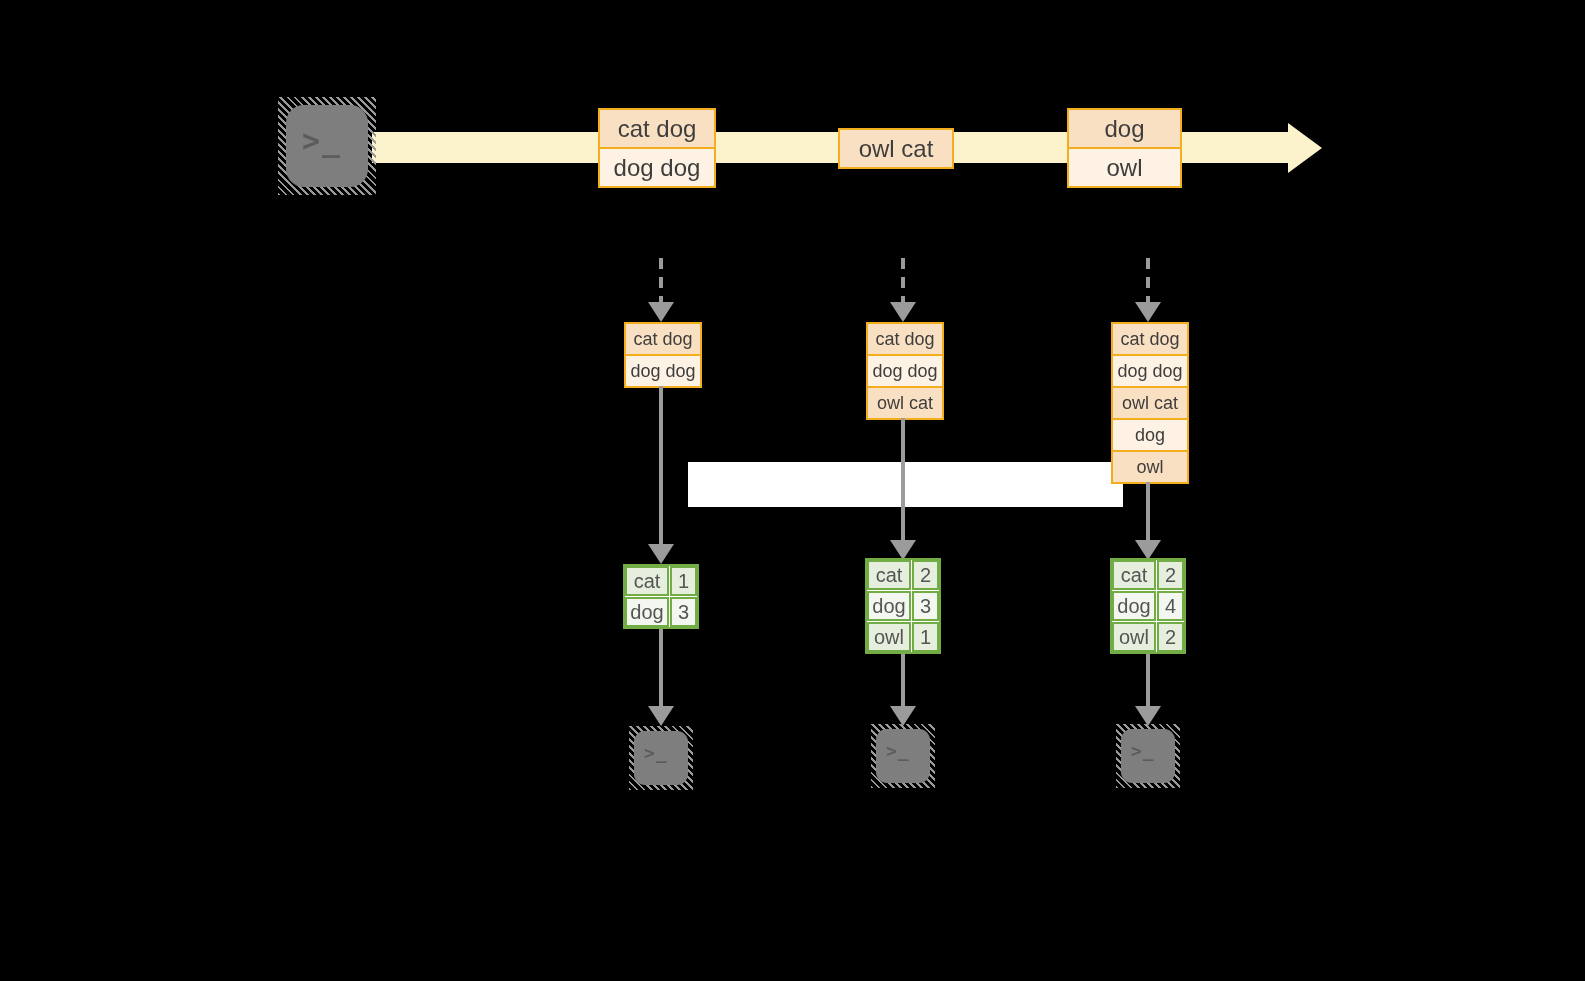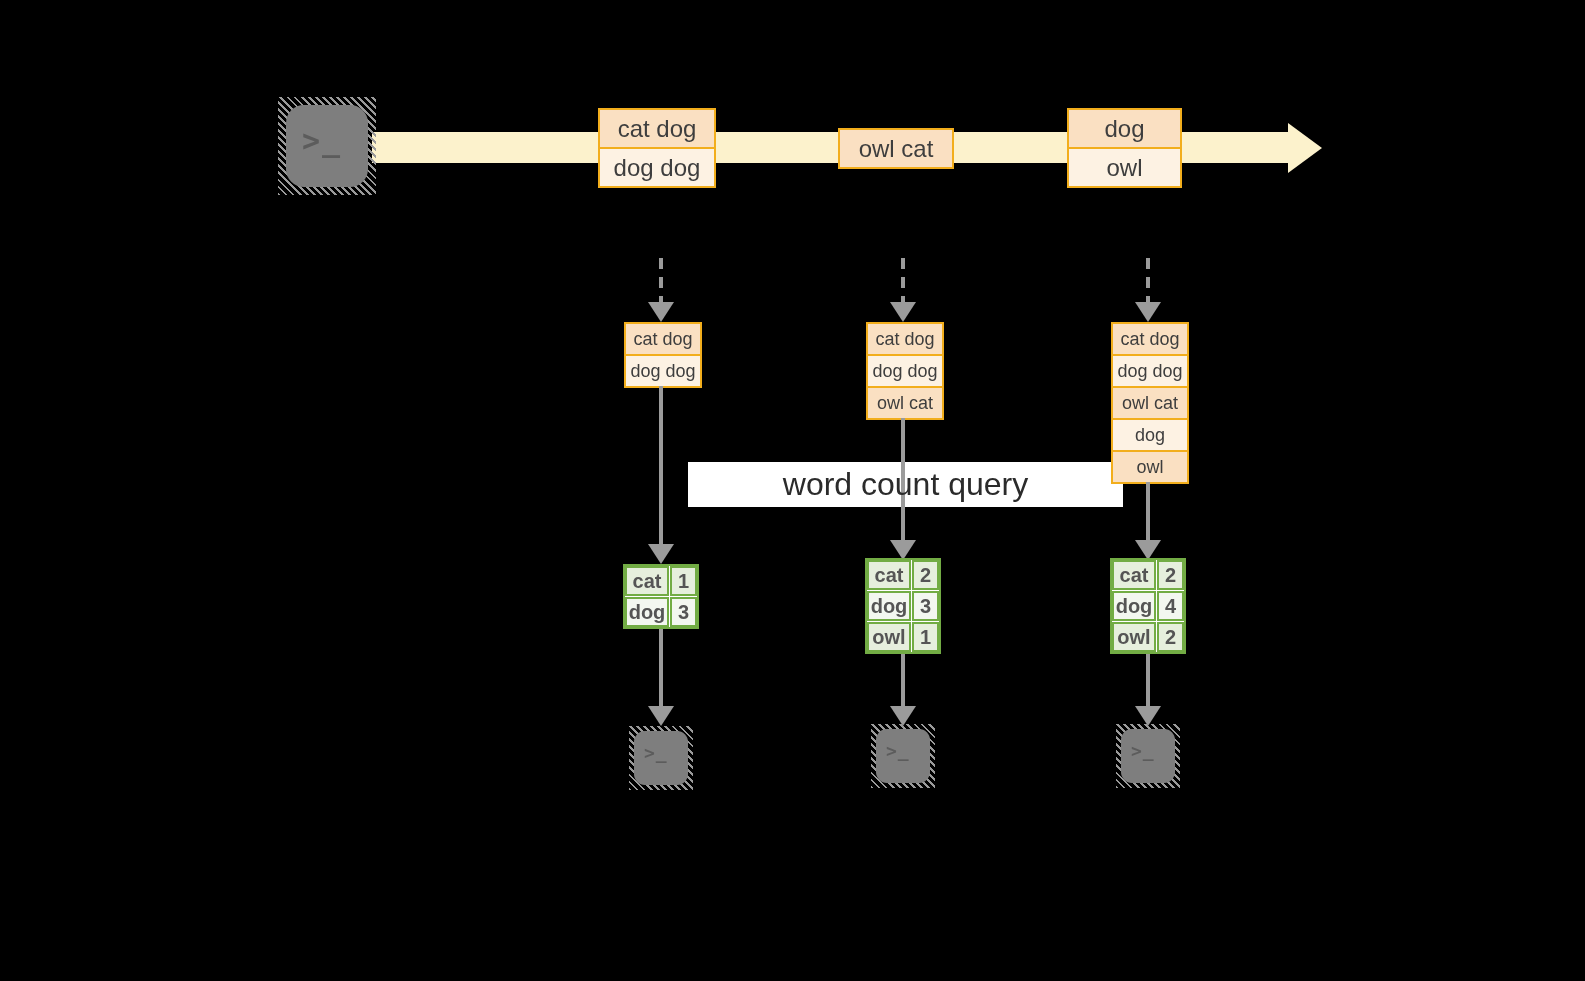--- a/index.html
+++ b/index.html
@@ -48,21 +48,21 @@
     border-left:13px solid transparent;border-right:13px solid transparent;
     border-top:20px solid var(--arrow_gray,#9b9b9b);}
   
   .query-band{position:absolute;left:688px;top:462px;width:435px;height:45px;background:#fff;z-index:1;}
   .query-label{position:absolute;left:688px;top:462px;width:435px;height:45px;z-index:3;
     display:flex;align-items:center;justify-content:center;
     font-size:32px;color:var(--title_text,#2b2b2b);}
   
   .gtable{position:absolute;z-index:3;width:76px;box-sizing:border-box;
     border:2px solid var(--green_border,#72ac44);background:#fff;
-    display:grid;grid-template-columns:44px 27px;gap:1px;font-weight:bold;}
+    display:grid;grid-template-columns:44px 27px;gap:1px;}
   .gcell{box-sizing:border-box;height:30px;border:2px solid var(--green_border,#72ac44);
     display:flex;align-items:center;justify-content:center;
     font-size:20px;color:#555;}
   .gcell:nth-child(4n+1),.gcell:nth-child(4n+2){background:var(--green_cell_dark,#e6efdd);}
   .gcell:nth-child(4n+3),.gcell:nth-child(4n){background:var(--green_cell_light,#f3f7f0);}
   .gtable1{left:623px;top:564px;}
   .gtable2{left:865px;top:558px;}
   .gtable3{left:1110px;top:558px;}
 </style>
 </head>
@@ -110,21 +110,20 @@
   </div>
   <div class="obox stack stack3">
     <div class="ocell">cat dog</div>
     <div class="ocell">dog dog</div>
     <div class="ocell">owl cat</div>
     <div class="ocell">dog</div>
     <div class="ocell">owl</div>
   </div>
 
   <div class="query-band"></div>
-  <div class="query-label">word count query</div>
 
   <div class="vline" style="left:659px;top:386px;height:158px;"></div>
   <div class="ahead" style="left:648px;top:544px;"></div>
   <div class="vline" style="left:901px;top:418px;height:122px;"></div>
   <div class="ahead" style="left:890px;top:540px;"></div>
   <div class="vline" style="left:1146px;top:482px;height:58px;"></div>
   <div class="ahead" style="left:1135px;top:540px;"></div>
 
   <div class="gtable gtable1">
     <div class="gcell">cat</div>

